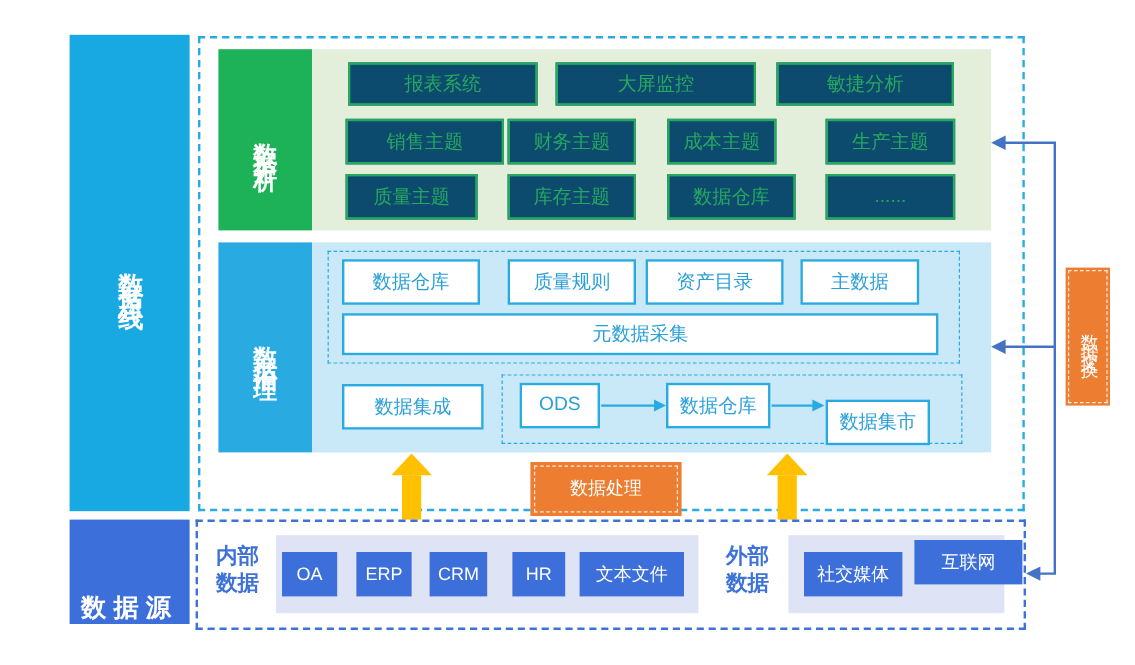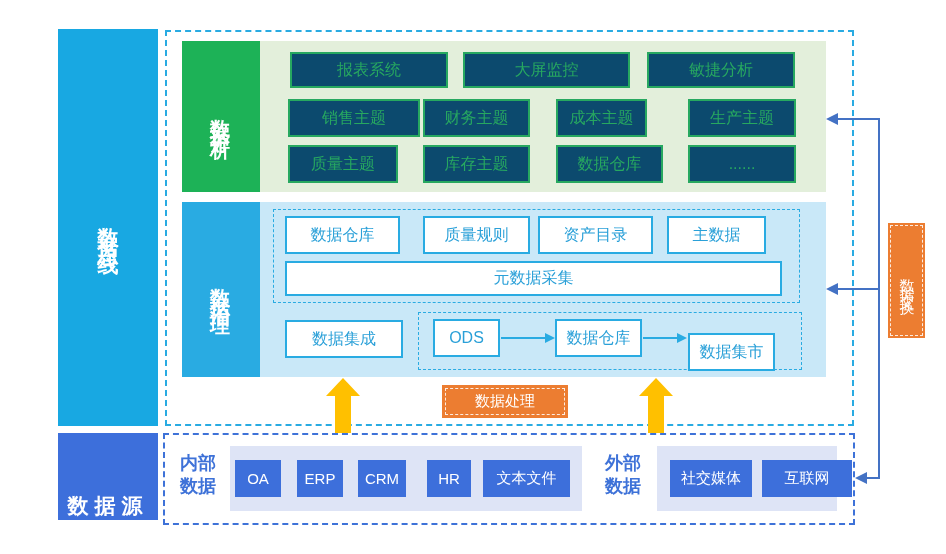--- a/index.html
+++ b/index.html
@@ -31,21 +31,21 @@
   
   .gov-label { left:182px; top:202px; width:78px; height:175px; background:#29abe2;
                display:flex; align-items:center; justify-content:center; }
   .gov-label .v-text { font-size:20px; letter-spacing:9px; }
   .gov-bg { left:260px; top:202px; width:566px; height:175px; background:#c9e8f8; }
   .cbox { position:absolute; background:#ffffff; border:2px solid #29abe2; color:#2aa0d8;
           font-size:16px; display:flex; align-items:center; justify-content:center; }
   .dash-cyan { position:absolute; border:1.5px dashed #29abe2; }
 
   
-  .proc-box { left:442px; top:385px; width:126px; height:33px; background:#ec7d31;
+  .proc-box { left:442px; top:385px; width:126px; height:45px; background:#ec7d31;
               color:#fff; font-size:15px; display:flex; align-items:center; justify-content:center;
               outline:1px dashed rgba(255,255,255,0.85); outline-offset:-4px; }
   .exch-box { left:888px; top:223px; width:37px; height:115px; background:#ec7d31;
               display:flex; align-items:center; justify-content:center;
               outline:1px dashed rgba(255,255,255,0.85); outline-offset:-3px; }
   .exch-box .v-text { font-size:15px; font-weight:normal; letter-spacing:7px; }
 
   
   .yarrow { position:absolute; width:34px; height:55px; }
   .yarrow .head { position:absolute; left:0; top:0; width:0; height:0;
@@ -130,21 +130,21 @@
     <div class="strip" style="left:65px;top:11px;width:352px;height:65px"></div>
     <div class="bbox" style="left:70px;top:25px;width:46px">OA</div>
     <div class="bbox" style="left:132px;top:25px;width:46px">ERP</div>
     <div class="bbox" style="left:193px;top:25px;width:48px">CRM</div>
     <div class="bbox" style="left:262px;top:25px;width:44px">HR</div>
     <div class="bbox" style="left:318px;top:25px;width:87px">文本文件</div>
 
     <div class="src-label" style="left:437px;top:17px">外部数据</div>
     <div class="strip" style="left:492px;top:11px;width:180px;height:65px"></div>
     <div class="bbox" style="left:505px;top:25px;width:82px">社交媒体</div>
-    <div class="bbox" style="left:597px;top:25px;width:90px">互联网</div>
+    <div class="bbox" style="left:597px;top:15px;width:90px">互联网</div>
   </div>
 
   <div class="abs exch-box">
     <span class="v-text">数据交换</span>
   </div>
 
   <svg class="overlay" width="946" height="554" viewBox="0 0 946 554">
 
     <polyline points="831,119 879,119 879,478 860,478" fill="none" stroke="#4472c4" stroke-width="2"></polyline>
     <line x1="879" y1="289" x2="831" y2="289" stroke="#4472c4" stroke-width="2"></line>

